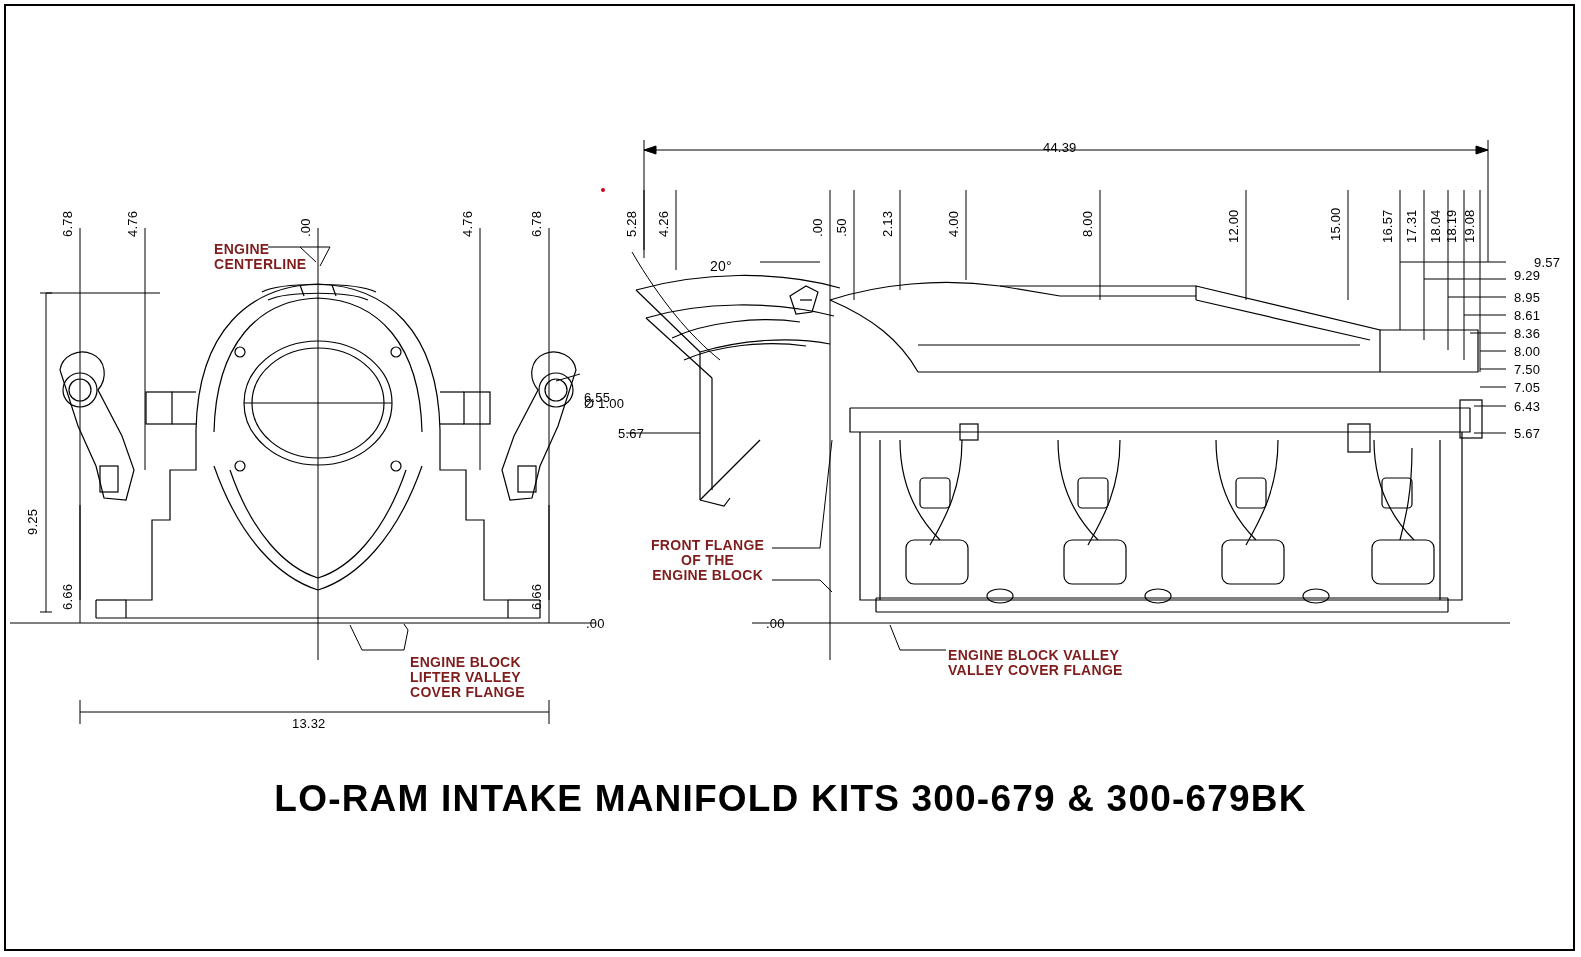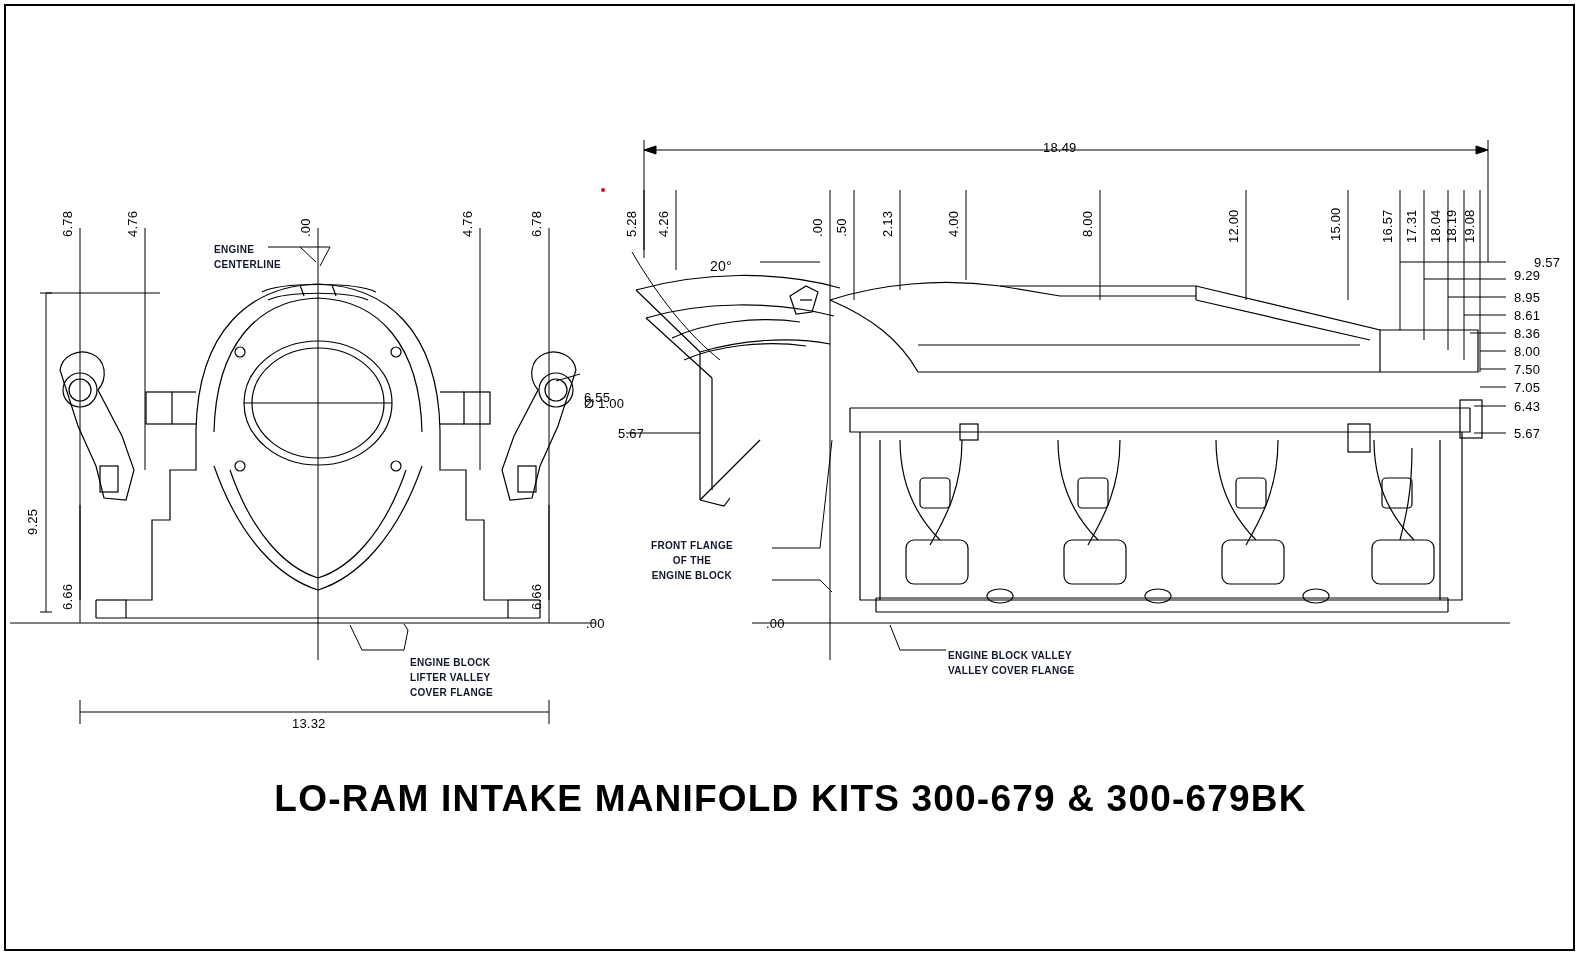--- a/index.html
+++ b/index.html
@@ -42,24 +42,24 @@
     color: #000;
     white-space: nowrap;
   }
   .dimtext.vert {
     transform-origin: left bottom;
     transform: rotate(-90deg);
   }
   .note {
     position: absolute;
     font-family: "Liberation Sans", sans-serif;
-    font-size: 10px;
+    font-size: 14px;
     font-weight: bold;
     line-height: 15px;
-    color: #0f172a;
+    color: #7f1d1d;
     white-space: nowrap;
     letter-spacing: 0.3px;
   }
   .title-block {
     position: absolute;
     left: 0;
     top: 775px;
     width: 1581px;
     text-align: center;
   }
@@ -346,21 +346,21 @@
     <div>ENGINE</div>
     <div>CENTERLINE</div>
   </div>
 
   <div class="note" style="left:410px; top:655px;">
     <div>ENGINE BLOCK</div>
     <div>LIFTER VALLEY</div>
     <div>COVER FLANGE</div>
   </div>
 
-  <div class="dimtext" style="left:1043px; top:140px;">18.49</div>
+  <div class="dimtext" style="left:1043px; top:140px;">44.39</div>
 
   <div class="dimtext vert" style="left:639px; top:222px;">5.28</div>
   <div class="dimtext vert" style="left:671px; top:222px;">4.26</div>
   <div class="dimtext vert" style="left:825px; top:222px;">.00</div>
   <div class="dimtext vert" style="left:849px; top:222px;">.50</div>
   <div class="dimtext vert" style="left:895px; top:222px;">2.13</div>
   <div class="dimtext vert" style="left:961px; top:222px;">4.00</div>
   <div class="dimtext vert" style="left:1095px; top:222px;">8.00</div>
   <div class="dimtext vert" style="left:1241px; top:228px;">12.00</div>
   <div class="dimtext vert" style="left:1343px; top:226px;">15.00</div>

